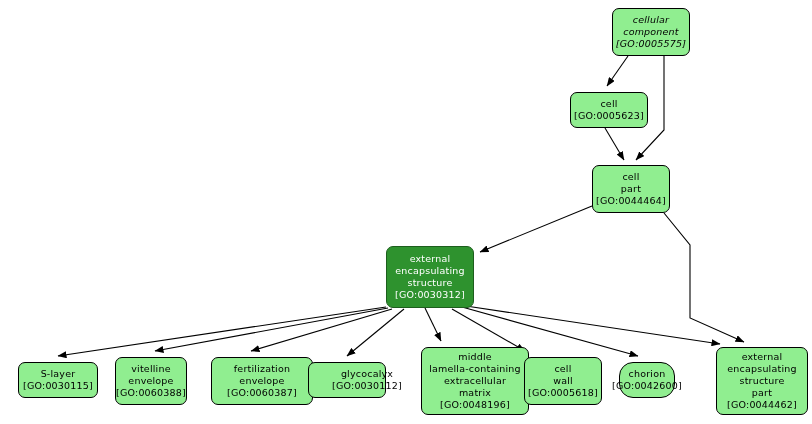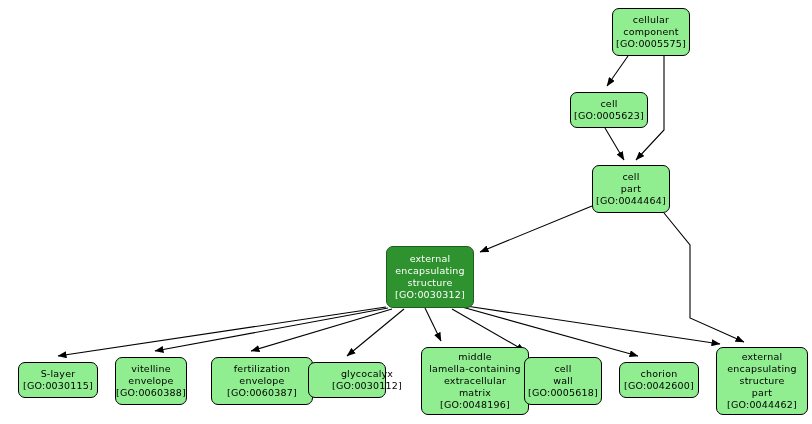--- a/index.html
+++ b/index.html
@@ -77,40 +77,40 @@
         <path d="M 392,309 L 251,351" fill="none" stroke="#000000" stroke-width="1.1" marker-end="url(#arrowhead)"></path>
         <path d="M 404,309 L 347,356" fill="none" stroke="#000000" stroke-width="1.1" marker-end="url(#arrowhead)"></path>
         <path d="M 425,308 L 441,341" fill="none" stroke="#000000" stroke-width="1.1" marker-end="url(#arrowhead)"></path>
         <path d="M 452,309 L 525,351" fill="none" stroke="#000000" stroke-width="1.1" marker-end="url(#arrowhead)"></path>
         <path d="M 462,307 L 638,356" fill="none" stroke="#000000" stroke-width="1.1" marker-end="url(#arrowhead)"></path>
         <path d="M 466,306 L 720,344" fill="none" stroke="#000000" stroke-width="1.1" marker-end="url(#arrowhead)"></path>
       </g>
   </svg>
 
   <div id="nodes-layer">
-      <div class="go-node normal" style="left: 612px; top: 8px; width: 78px; height: 48px;"><span class="go-label">cellular
+      <div class="go-node normal" style="left: 612px; top: 8px; width: 78px; height: 48px; font-style: italic;"><span class="go-label">cellular
 component</span><span class="go-id">[GO:0005575]</span></div>
       <div class="go-node normal" style="left: 570px; top: 92px; width: 78px; height: 36px;"><span class="go-label">cell</span><span class="go-id">[GO:0005623]</span></div>
       <div class="go-node normal" style="left: 592px; top: 165px; width: 78px; height: 48px;"><span class="go-label">cell
 part</span><span class="go-id">[GO:0044464]</span></div>
       <div class="go-node highlight" style="left: 386px; top: 246px; width: 88px; height: 62px;"><span class="go-label">external
 encapsulating
 structure</span><span class="go-id">[GO:0030312]</span></div>
       <div class="go-node normal" style="left: 18px; top: 362px; width: 80px; height: 36px;"><span class="go-label">S-layer</span><span class="go-id">[GO:0030115]</span></div>
       <div class="go-node normal" style="left: 115px; top: 357px; width: 72px; height: 48px;"><span class="go-label">vitelline
 envelope</span><span class="go-id">[GO:0060388]</span></div>
       <div class="go-node normal" style="left: 211px; top: 357px; width: 102px; height: 48px;"><span class="go-label">fertilization
 envelope</span><span class="go-id">[GO:0060387]</span></div>
       <div class="go-node normal" style="left: 308px; top: 362px; width: 78px; height: 36px; padding-left: 40px;"><span class="go-label">glycocalyx</span><span class="go-id">[GO:0030112]</span></div>
       <div class="go-node normal" style="left: 402px; top: 347px; width: 108px; height: 68px; margin-left: 19px;"><span class="go-label">middle
 lamella-containing
 extracellular
 matrix</span><span class="go-id">[GO:0048196]</span></div>
       <div class="go-node normal" style="left: 524px; top: 357px; width: 78px; height: 48px;"><span class="go-label">cell
 wall</span><span class="go-id">[GO:0005618]</span></div>
-      <div class="go-node normal" style="left: 619px; top: 362px; width: 80px; height: 36px;"><span class="go-label">chorion</span><span class="go-id">[GO:0042600]</span></div>
+      <div class="go-node normal" style="left: 619px; top: 362px; width: 56px; height: 36px; border-radius: 14px;"><span class="go-label">chorion</span><span class="go-id">[GO:0042600]</span></div>
       <div class="go-node normal" style="left: 716px; top: 347px; width: 92px; height: 68px;"><span class="go-label">external
 encapsulating
 structure
 part</span><span class="go-id">[GO:0044462]</span></div>
     </div>
 
 </div>
 
 </body></html>

